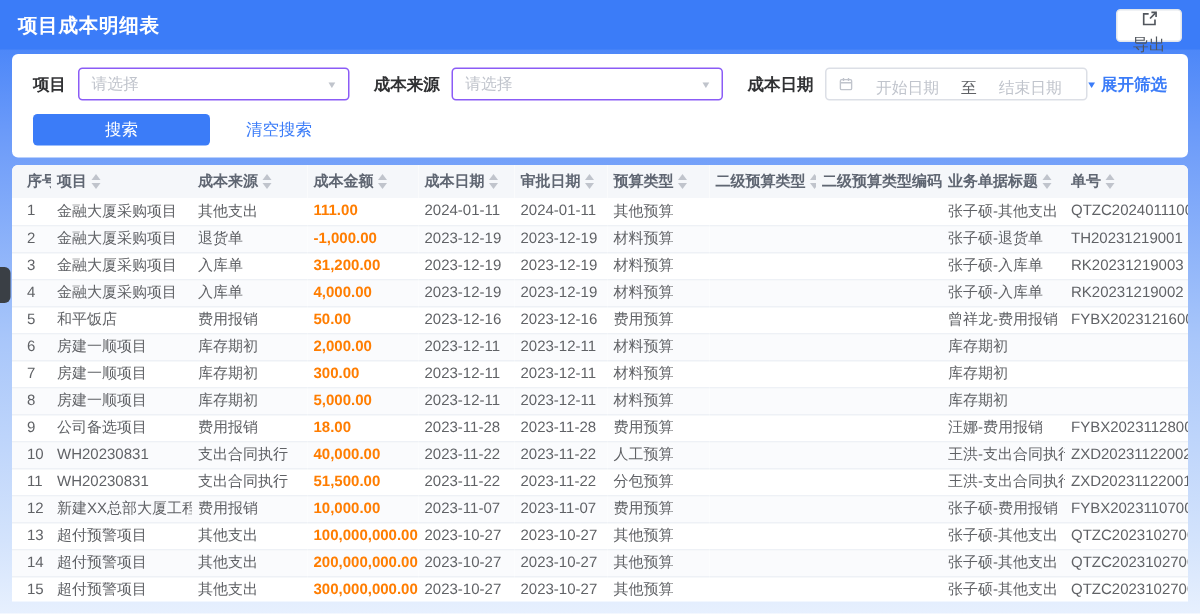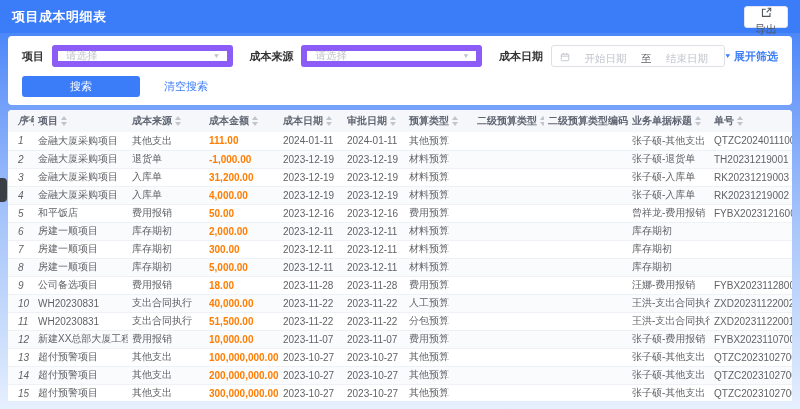--- a/index.html
+++ b/index.html
@@ -13,37 +13,37 @@
   
   .topbar{height:33px;background:#3b7cf8;display:flex;align-items:center;justify-content:space-between;padding:14px 12px;}
   .title{color:#fff;font-size:13px;font-weight:bold;letter-spacing:.5px;}
   .export-btn{background:#fff;border:1px solid #e2e6ec;border-radius:3px;height:22px;padding:0 10px;display:flex;align-items:center;gap:4px;font-size:11px;color:#51565d;cursor:pointer;flex-direction:column;}
   .export-btn svg{display:block;}
   
   .content{position:absolute;top:36px;left:8px;right:8px;bottom:8px;display:flex;flex-direction:column;}
   .filter-card{background:#fff;border-radius:4px;padding:9px 14px 8px 14px;margin-bottom:5px;}
   .filter-row{display:flex;align-items:center;}
   .f-label{font-size:11px;color:#303133;font-weight:bold;margin-right:8px;white-space:nowrap;}
-  .select{width:194px;height:22px;border:6px solid #8b5cf6;border-radius:3px;display:flex;align-items:center;justify-content:space-between;padding:0 8px;background:#fff;cursor:pointer;}
+  .select{width:194px;height:22px;border:1px solid #8b5cf6;border-radius:3px;display:flex;align-items:center;justify-content:space-between;padding:0 8px;background:#fff;cursor:pointer;}
   .placeholder{font-size:10.5px;color:#c0c4cc;}
   .chev{font-size:9px;color:#c0c4cc;transform:scaleY(.8);} .gap2{width:18px;}
   .date-range{width:188px;height:22px;border:1px solid #dcdfe6;border-radius:3px;display:flex;align-items:flex-end;padding:0 8px;gap:6px;background:#fff;cursor:pointer;}
   .date-range .sep{font-size:10.5px;color:#606266;}
   .date-range .ph{flex:1;text-align:center;}
   .expand{margin-left:auto;display:flex;align-items:center;gap:4px;color:#3b7cf8;font-size:11px;font-weight:bold;cursor:pointer;white-space:nowrap;}
   .expand .chev2{font-size:9px;color:#3b7cf8;transform:scaleY(.8);}
   .btn-row{display:flex;align-items:center;margin-top:9px;}
   .search-btn{width:118px;height:21px;background:#3b7cf8;border:none;border-radius:3px;color:#fff;font-size:11px;cursor:pointer;}
   .clear-btn{background:none;border:none;color:#3b7cf8;font-size:11px;margin-left:24px;cursor:pointer;}
   
   .table-card{background:#fff;border-radius:4px 4px 0 0;flex:1;overflow:hidden;}
   table{width:100%;border-collapse:collapse;table-layout:fixed;}
   th{background:#f5f7fa;height:22px;font-size:10px;color:#5f6672;font-weight:bold;text-align:left;padding:0 4px;white-space:nowrap;overflow:hidden;}
   td{height:18px;font-size:10px;color:#606266;padding:0 4px;border-bottom:1px solid #eef1f6;white-space:nowrap;overflow:hidden;}
-  th:first-child,td:first-child{padding-left:10px;font-style:italic;}
+  th:first-child,td:first-child{padding-left:10px;}
   tbody tr:nth-child(even) td{background:#fafbfd;}
   td.amount{color:#ff7d00;font-weight:bold;}
   .sort{display:inline-flex;flex-direction:column;margin-left:3px;vertical-align:middle;}
   .sort i{display:block;width:0;height:0;border-left:3px solid transparent;border-right:3px solid transparent;}
   .sort .up{border-bottom:4px solid #c0c4cc;margin-bottom:2px;}
   .sort .down{border-top:4px solid #c0c4cc;}
   
   .side-handle{position:absolute;left:0;top:178px;width:7px;height:24px;background:#3a3f45;border-radius:0 4px 4px 0;cursor:pointer;}
 </style>
 </head>

